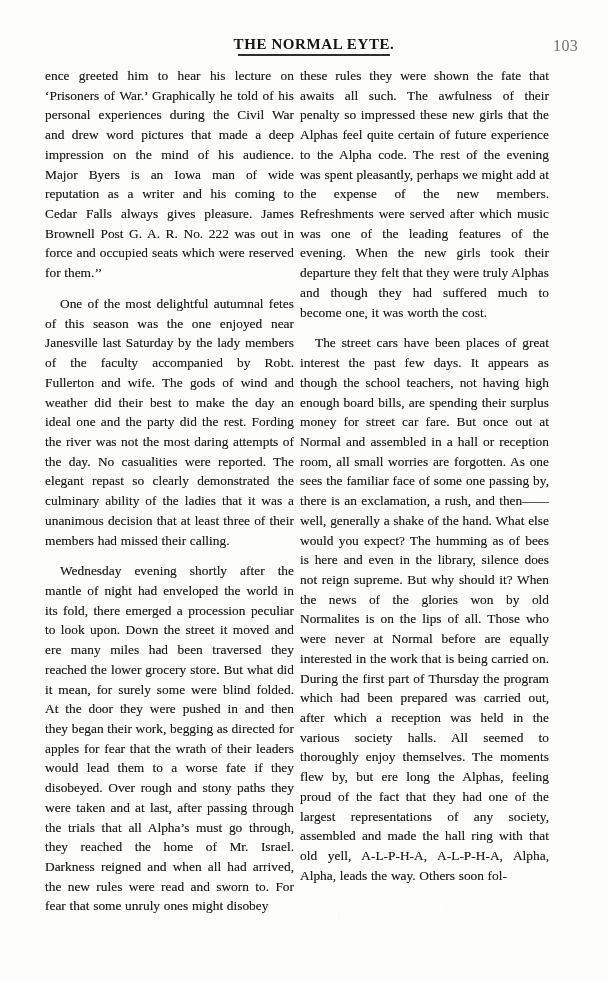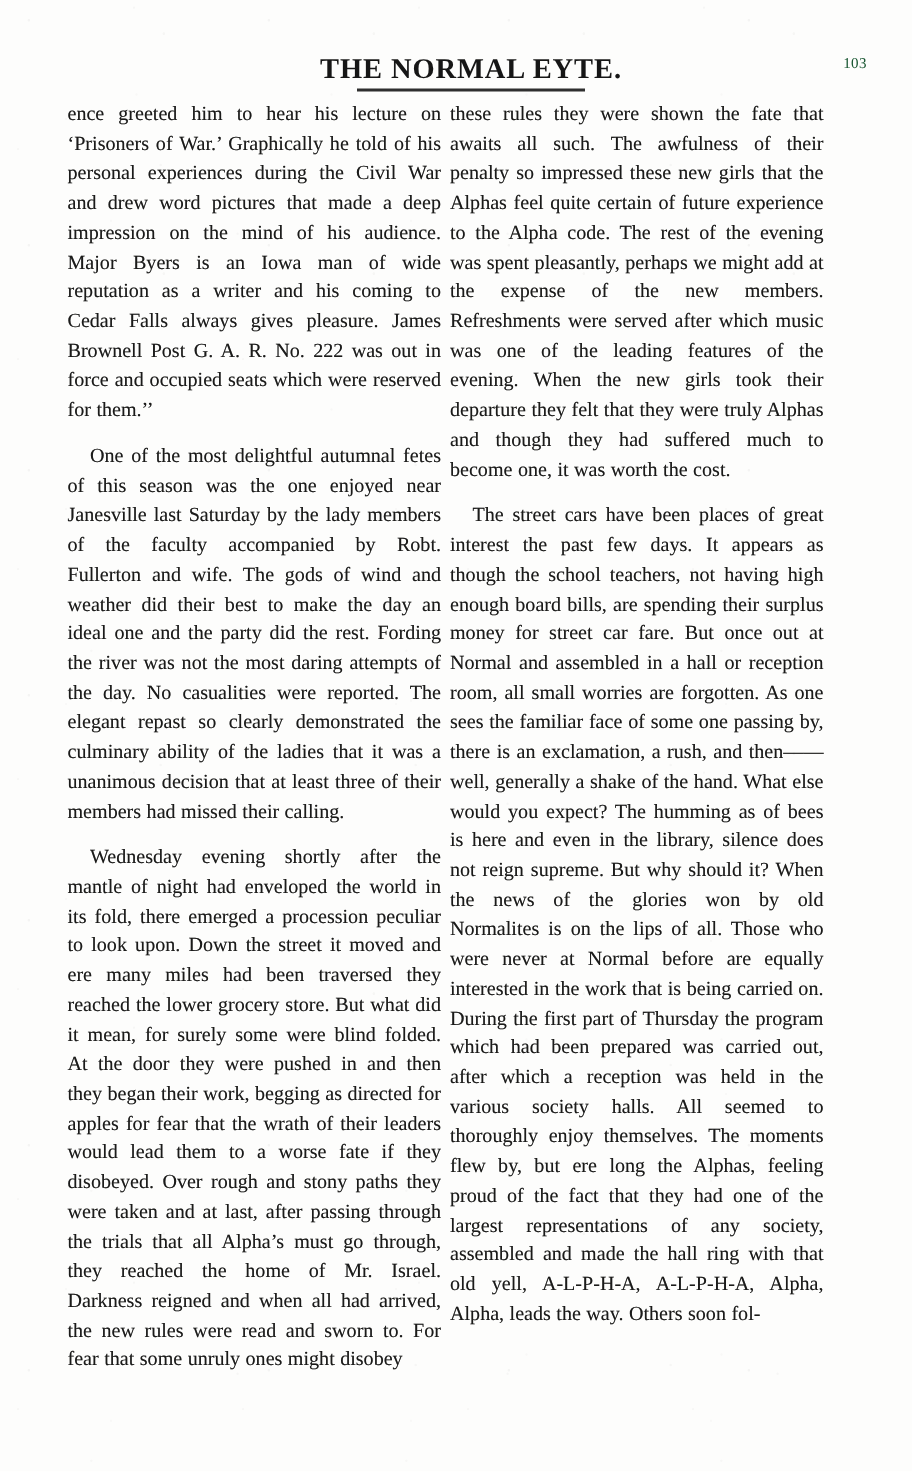--- a/index.html
+++ b/index.html
@@ -50,39 +50,39 @@
     top: 36px;
     left: 44px;
     right: 24px;
     height: 22px;
   }
   .head-title {
     position: absolute;
     left: 0; right: 0;
     text-align: center;
     font-weight: bold;
-    font-size: 19px;
+    font-size: 15px;
     letter-spacing: 0.6px;
     color: #161616;
     white-space: nowrap;
   }
   .head-title .rule {
     display: block;
     width: 152px;
     height: 1.6px;
     background: #1d1d1d;
     margin: 1px auto 0 auto;
     opacity: 0.92;
   }
   .head-folio {
     position: absolute;
     right: 6px;
     top: 1px;
-    font-size: 10px;
-    color: #14532d;
+    font-size: 16px;
+    color: #737373;
     letter-spacing: 0.3px;
   }
 
   
   .columns {
     position: absolute;
     top: 66px;
     left: 45px;
     width: 520px;
     display: flex;

